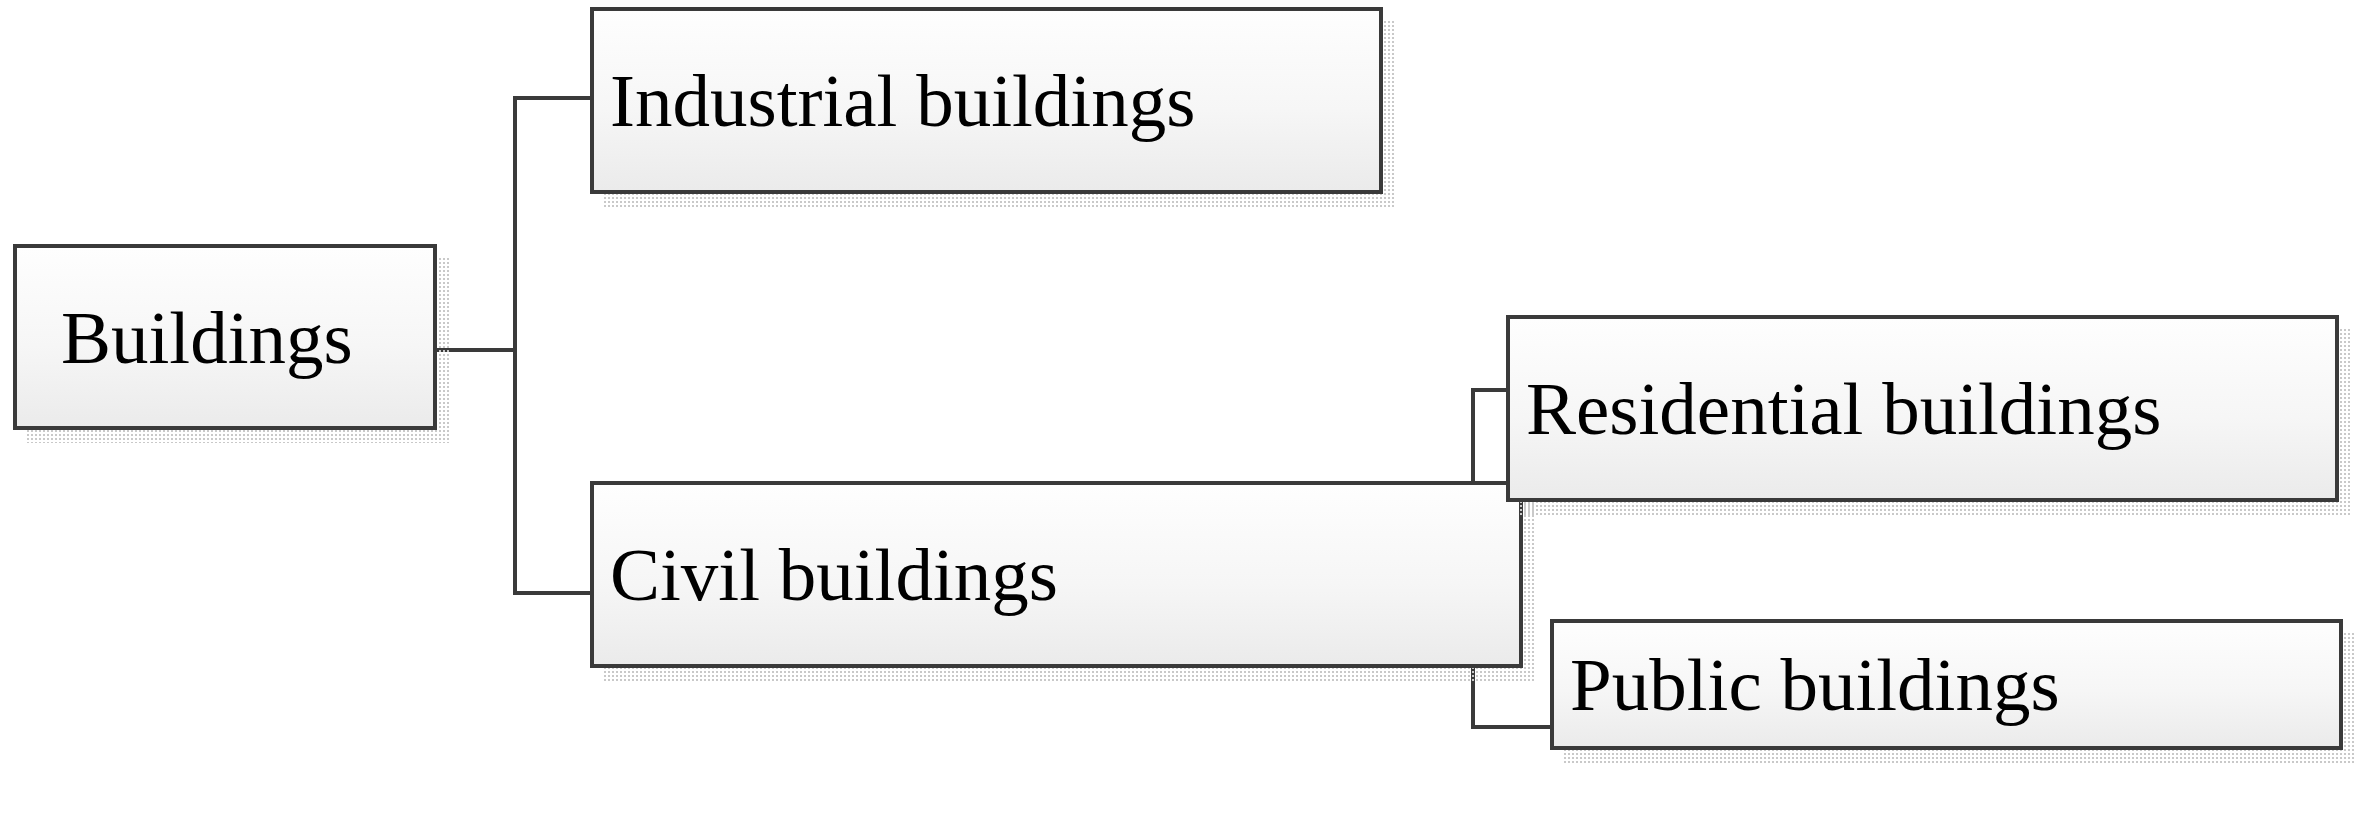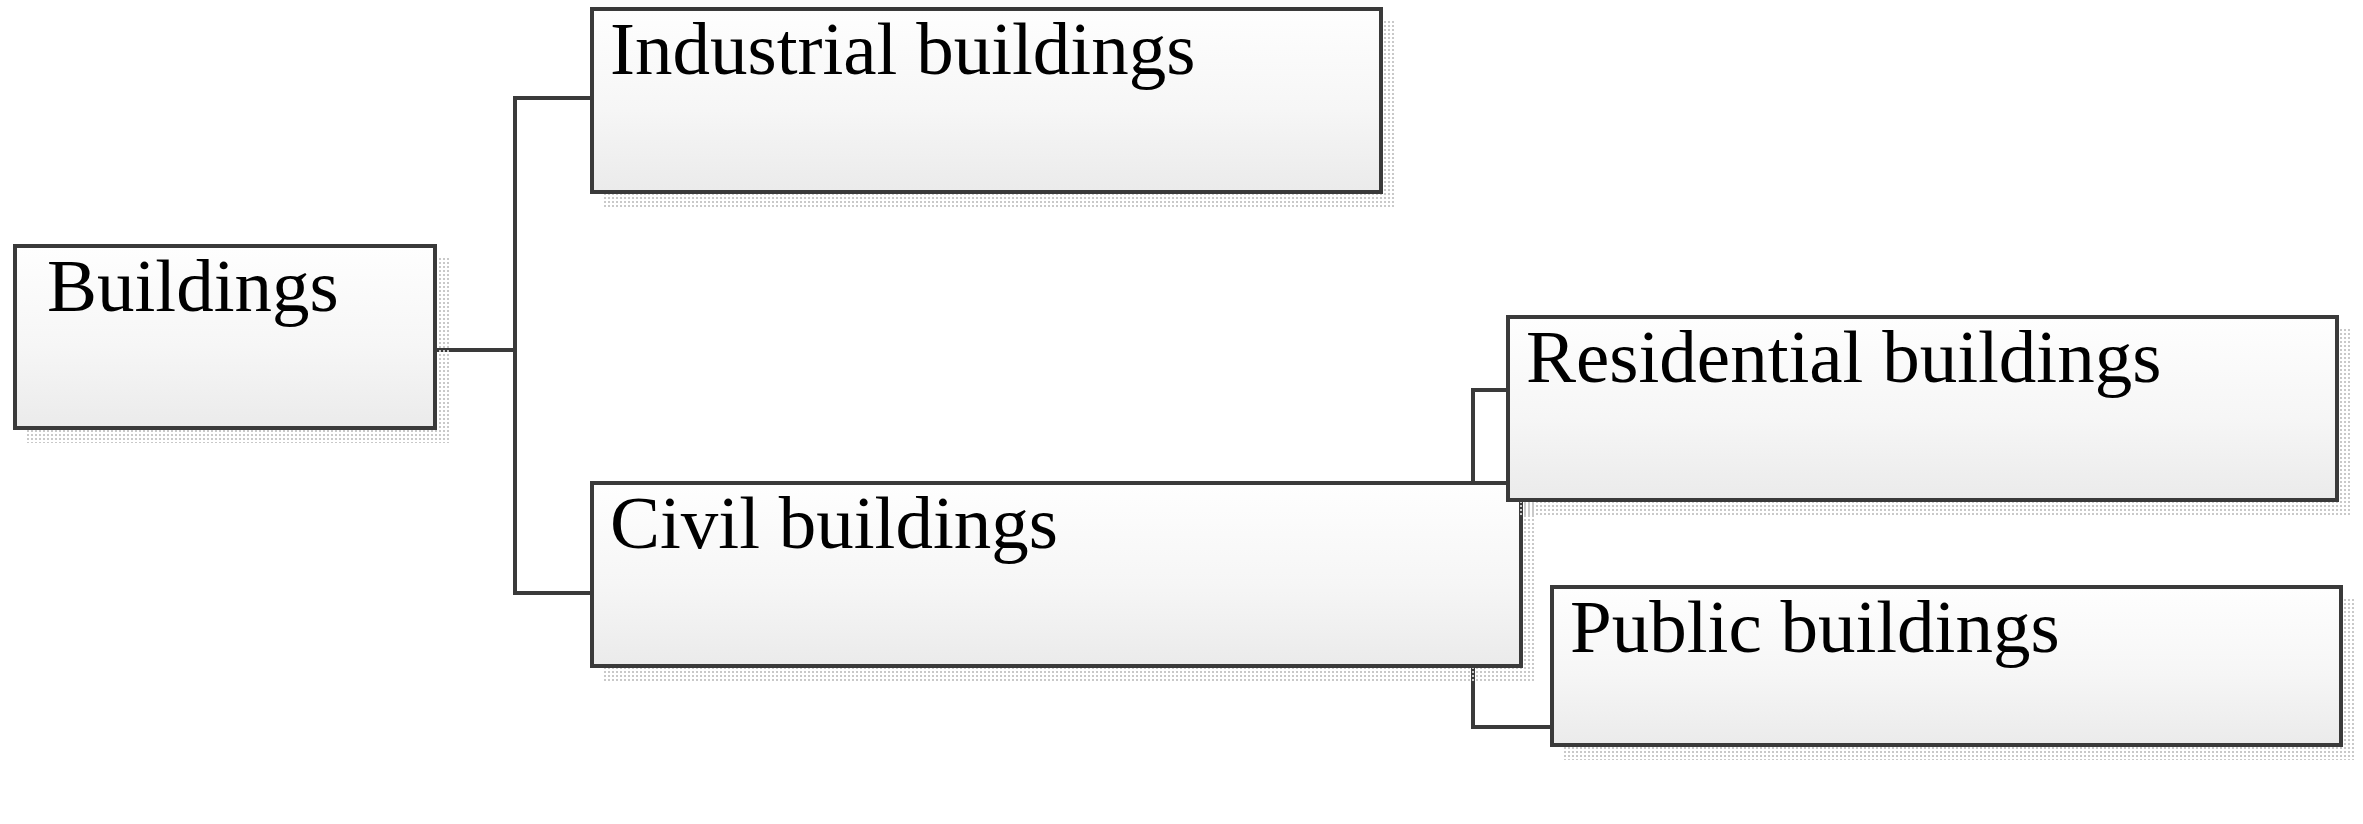--- a/index.html
+++ b/index.html
@@ -24,39 +24,39 @@
     background-image: radial-gradient(circle, #c9c9c9 1px, rgba(0,0,0,0) 1.2px);
     background-size: 4px 4px;
   }
 
   .node .box {
     position: absolute;
     left: 0; top: 0; right: 0; bottom: 0;
     border: 4px solid #3a3a3a;
     background: linear-gradient(to bottom, #fefefe 0%, #f6f6f6 55%, #ebebeb 100%);
     display: flex;
-    align-items: flex-start;
+    align-items: center;
     padding-left: 16px;
   }
 
   .node .label {
     font-size: 75px;
     line-height: 1;
     color: #000000;
     white-space: nowrap;
   }
 
-  .node.root .box { padding-left: 30px; }
+  .node.root .box { padding-left: 44px; }
 
   
   #node-buildings   { left: 13px;   top: 244px; width: 424px; height: 186px; }
   #node-industrial  { left: 590px;  top: 7px;   width: 793px; height: 187px; }
   #node-civil       { left: 590px;  top: 481px; width: 933px; height: 187px; }
   #node-residential { left: 1506px; top: 315px; width: 833px; height: 187px; }
-  #node-public      { left: 1550px; top: 585px; width: 793px; height: 162px; border-radius: 26px; }
+  #node-public      { left: 1550px; top: 619px; width: 793px; height: 131px; border-radius: 26px; }
 
   
   .line { position: absolute; background: #3a3a3a; }
 
   #conn-buildings-out   { left: 437px;  top: 348px; width: 80px;  height: 4px; }
   #conn-left-trunk      { left: 513px;  top: 96px;  width: 4px;   height: 499px; }
   #conn-industrial-in   { left: 513px;  top: 96px;  width: 77px;  height: 4px; }
   #conn-civil-in        { left: 513px;  top: 591px; width: 77px;  height: 4px; }
 
   #conn-civil-out       { left: 1383px; top: 568px; width: 92px;  height: 4px; }

